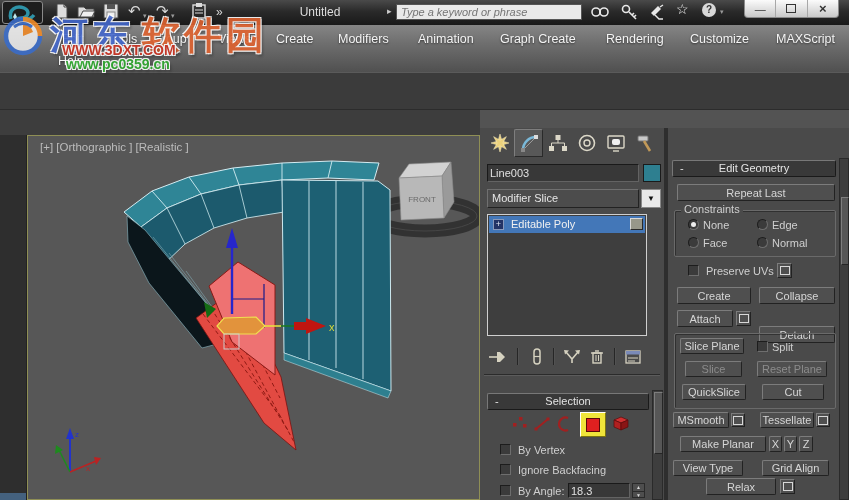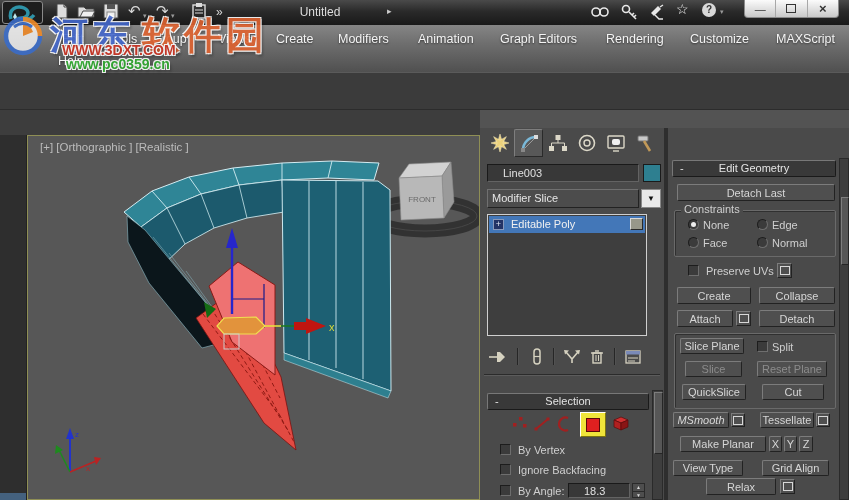--- a/index.html
+++ b/index.html
@@ -48,21 +48,21 @@
   .radio{position:absolute;width:11px;height:11px;border-radius:50%;background:#3b3b3b;border:1px solid;
          border-color:#1d1d1d #6e6e6e #6e6e6e #1d1d1d;box-sizing:border-box;}
   .radio.sel::after{content:"";position:absolute;left:2px;top:2px;width:5px;height:5px;border-radius:50%;background:#ededed;}
   .pl{position:absolute;color:#cfcfcf;font-size:11px;white-space:nowrap;}
   .rollhead{position:absolute;height:17px;background:#393939;border:1px solid;border-color:#787878 #1a1a1a #1a1a1a #787878;
             color:#e4e4e4;font-size:11px;text-align:center;line-height:15px;border-radius:2px;box-sizing:border-box;}
   .rollhead .minus{position:absolute;left:7px;top:0;}
   .groupbox{position:absolute;border:1px solid #6a6a6a;border-radius:2px;box-shadow:inset 1px 1px 0 rgba(0,0,0,.35);}
   .gblabel{position:absolute;background:#4a4a4a;padding:0 3px;color:#cfcfcf;font-size:11px;line-height:11px;}
   .sunken{position:absolute;background:#383838;border:1px solid;border-color:#1a1a1a #636363 #636363 #1a1a1a;
-          color:#e0e0e0;font-size:11px;box-sizing:border-box;display:flex;align-items:center;padding-left:15px;}
+          color:#e0e0e0;font-size:11px;box-sizing:border-box;display:flex;align-items:center;padding-left:2px;}
   .minibtn{position:absolute;width:15px;height:15px;background:#4f4f4f;border:1px solid;border-color:#7c7c7c #222 #222 #7c7c7c;
            box-sizing:border-box;display:flex;align-items:center;justify-content:center;}
   .minibtn span{display:block;width:8px;height:7px;border:1px solid #d8d8d8;}
   .spin{position:absolute;width:13px;background:#4e4e4e;border:1px solid #2a2a2a;box-sizing:border-box;
         display:flex;flex-direction:column;}
   .spin div{flex:1;color:#d8d8d8;font-size:5px;text-align:center;line-height:7px;border-bottom:1px solid #2a2a2a;}
   .spin div:last-child{border-bottom:none;}
   .sbtrack{position:absolute;width:11px;background:#3e3e3e;border:1px solid #2a2a2a;box-sizing:border-box;}
   .sbthumb{position:absolute;left:1px;width:7px;background:#575757;border:1px solid;border-color:#7e7e7e #262626 #262626 #7e7e7e;}
   .cptab{position:absolute;top:129px;width:29px;height:28px;display:flex;align-items:center;justify-content:center;}
@@ -110,20 +110,21 @@
     <div class="t qat" style="left:190px;top:2px;">
       <svg width="18" height="18">
           <rect x="3" y="3" width="12" height="13" fill="none" stroke="#dcdcdc" stroke-width="1.4"></rect>
           <rect x="6" y="1" width="6" height="4" fill="#dcdcdc"></rect>
           <path d="M5,8 h8 M5,11 h8" stroke="#dcdcdc"></path>
         </svg>
     </div>
     <div class="t qat" style="left:216px;top:2px;font-size:12px;">»</div>
     <div class="t" style="left:250px;top:5px;width:140px;text-align:center;color:#dedede;font-size:12px;">Untitled</div>
     <div class="t" style="left:387px;top:6px;color:#ccc;font-size:9px;">▸</div>
+    <input class="abs" id="search" placeholder="Type a keyword or phrase" style="">
     <div class="t" style="left:590px;top:3px;">
       <svg width="20" height="18">
           <circle cx="6" cy="9" r="4" fill="none" stroke="#e8e8e8" stroke-width="1.6"></circle>
           <circle cx="14" cy="9" r="4" fill="none" stroke="#e8e8e8" stroke-width="1.6"></circle>
           <rect x="9" y="7" width="2" height="3" fill="#e8e8e8"></rect>
         </svg>
     </div>
     <div class="t" style="left:620px;top:3px;">
       <svg width="20" height="18">
           <circle cx="6" cy="6" r="3.5" fill="none" stroke="#e8e8e8" stroke-width="1.6"></circle>
@@ -149,21 +150,21 @@
   </div>
 
   <div class="abs" id="menubar">
     <span class="menu" style="left:62px;top:7px;">Edit</span>
     <span class="menu" style="left:108px;top:7px;">Tools</span>
     <span class="menu" style="left:152px;top:7px;">Group</span>
     <span class="menu" style="left:218px;top:7px;text-align:center;">Views</span>
     <span class="menu" style="left:276px;top:7px;">Create</span>
     <span class="menu" style="left:338px;top:7px;">Modifiers</span>
     <span class="menu" style="left:418px;top:7px;">Animation</span>
-    <span class="menu" style="left:500px;top:7px;">Graph Editors</span>
+    <span class="menu" style="left:500px;top:7px;">Graph Create</span>
     <span class="menu" style="left:606px;top:7px;">Rendering</span>
     <span class="menu" style="left:690px;top:7px;">Customize</span>
     <span class="menu" style="left:776px;top:7px;">MAXScript</span>
     <span class="menu" style="left:58px;top:29px;">Help</span>
   </div>
 
   <div class="abs" id="toolbar">
     <div class="t" style="left:2px;top:78px;width:4px;height:26px;border-left:2px solid #555;border-right:2px solid #555;"></div>
     <div class="t" style="left:40px;top:78px;">
       <svg width="26" height="26">
@@ -522,21 +523,21 @@
     <div>▼</div>
   </div>
   <div class="sbtrack" style="left:652px;top:390px;height:110px;">
     <div class="sbthumb" style="top:1px;height:60px;"></div>
   </div>
 
   <div class="rollhead" style="left:672px;top:160px;width:164px;">
     <span class="minus">-</span>
     <span>Edit Geometry</span>
   </div>
-  <div class="btn3d" style="left:677px;top:184px;width:158px;height:17px;">Detach Last</div>
+  <div class="btn3d" style="left:677px;top:184px;width:158px;height:17px;">Repeat Last</div>
   <div class="groupbox" style="left:674px;top:210px;width:160px;height:45px;"></div>
   <span class="gblabel" style="left:681px;top:204px;">Constraints</span>
   <div class="radio sel" style="left:688px;top:219px;"></div>
   <span class="pl" style="left:703px;top:219px;">None</span>
   <div class="radio" style="left:757px;top:219px;"></div>
   <span class="pl" style="left:772px;top:219px;">Edge</span>
   <div class="radio" style="left:688px;top:237px;"></div>
   <span class="pl" style="left:703px;top:237px;">Face</span>
   <div class="radio" style="left:757px;top:237px;"></div>
   <span class="pl" style="left:772px;top:237px;">Normal</span>
@@ -546,32 +547,32 @@
   <div class="minibtn" style="left:777px;top:263px;">
       <span></span>
     </div>
 
   <div class="btn3d" style="left:677px;top:287px;width:74px;height:17px;">Create</div>
   <div class="btn3d" style="left:759px;top:287px;width:76px;height:17px;">Collapse</div>
   <div class="btn3d" style="left:677px;top:310px;width:56px;height:17px;">Attach</div>
   <div class="minibtn" style="left:736px;top:311px;">
       <span></span>
     </div>
-  <div class="btn3d" style="left:759px;top:310px;width:76px;height:17px;">Detach</div>
+  <div class="btn3d" style="left:759px;top:326px;width:76px;height:17px;">Detach</div>
 
   <div class="groupbox" style="left:674px;top:333px;width:160px;height:74px;"></div>
   <div class="btn3d" style="left:680px;top:338px;width:64px;height:16px;">Slice Plane</div>
   <div class="chk" style="left:757px;top:341px;"></div>
   <span class="pl" style="left:772px;top:341px;">Split</span>
   <div class="btn3d dis" style="left:685px;top:361px;width:57px;height:16px;">Slice</div>
   <div class="btn3d dis" style="left:757px;top:361px;width:70px;height:16px;">Reset Plane</div>
   <div class="btn3d" style="left:682px;top:384px;width:64px;height:16px;">QuickSlice</div>
   <div class="btn3d" style="left:762px;top:384px;width:62px;height:16px;">Cut</div>
 
-  <div class="btn3d" style="left:673px;top:412px;width:56px;height:16px;font-style:italic;">MSmooth</div>
+  <div class="btn3d" style="left:673px;top:412px;width:56px;height:16px;">MSmooth</div>
   <div class="minibtn" style="left:731px;top:413px;width:14px;height:14px;">
       <span></span>
     </div>
   <div class="btn3d" style="left:760px;top:412px;width:54px;height:16px;">Tessellate</div>
   <div class="minibtn" style="left:816px;top:413px;width:14px;height:14px;">
       <span></span>
     </div>
 
   <div class="btn3d" style="left:680px;top:436px;width:86px;height:16px;">Make Planar</div>
   <div class="btn3d" style="left:769px;top:436px;width:13px;height:16px;">X</div>

